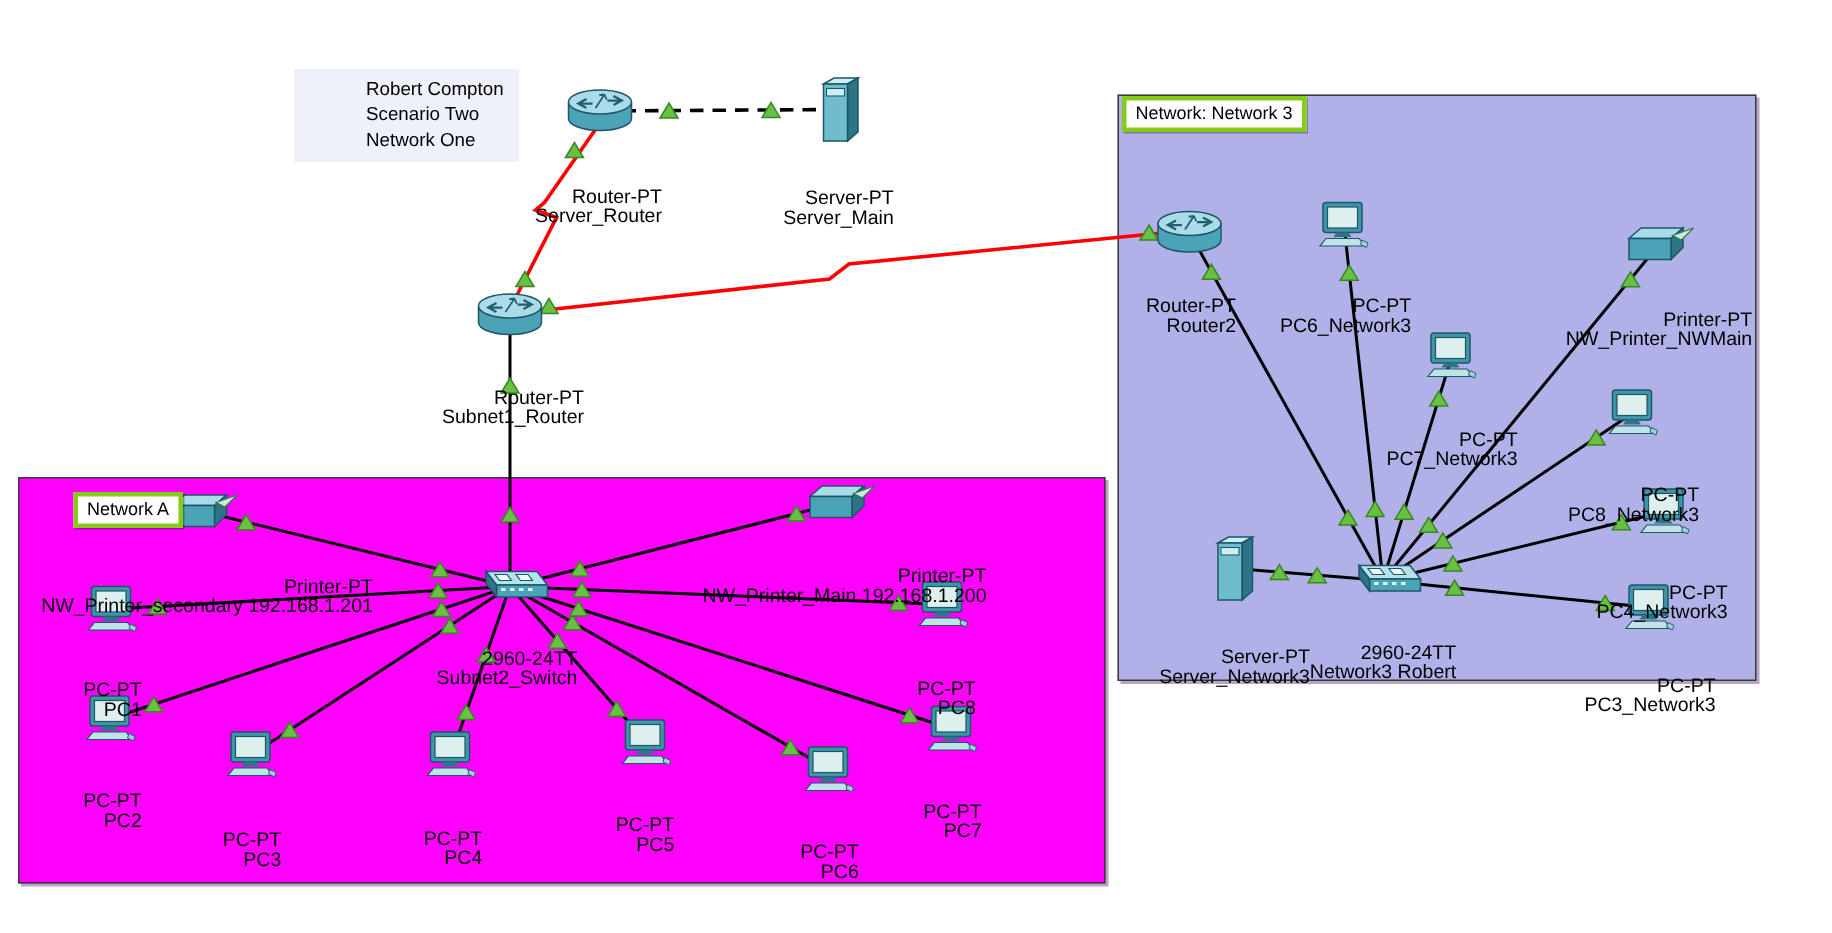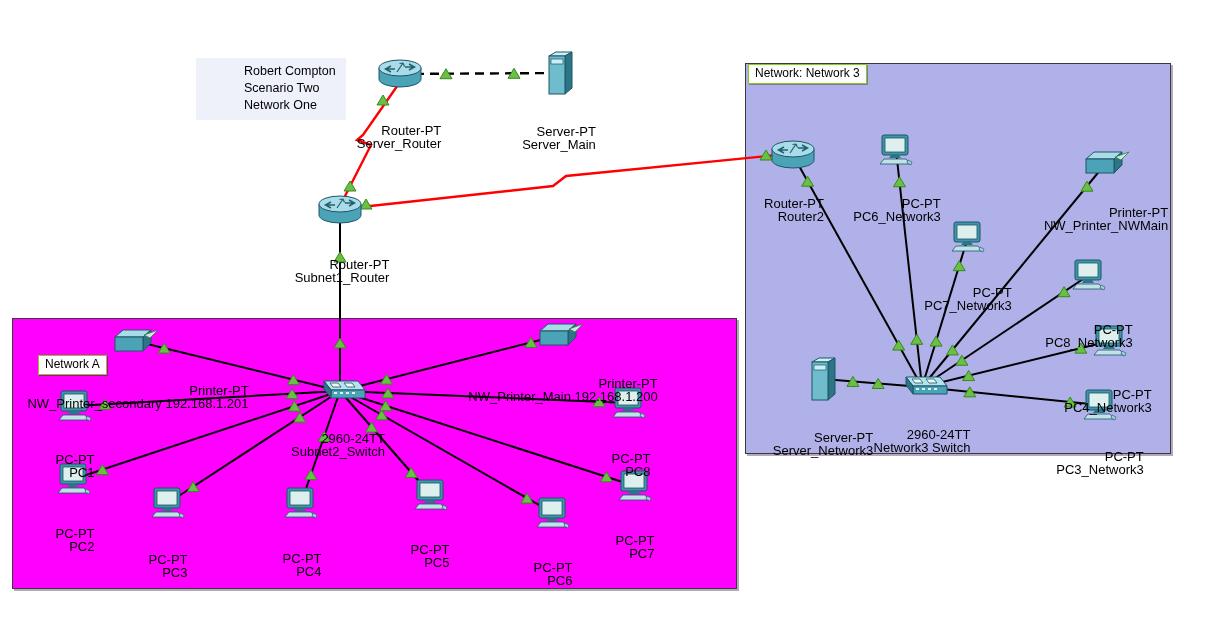--- a/index.html
+++ b/index.html
@@ -12,21 +12,21 @@
   .lk{fill:none;stroke:#000000;stroke-width:2;}
   .lk.dashed{stroke-dasharray:9 6;stroke-width:2.4;}
   .lk.serial{stroke:#ff0000;stroke-width:2.4;}
   .tri{fill:#6abf45;stroke:#39871f;stroke-width:1;}
   #labels-layer{position:absolute;left:0;top:0;width:100%;height:100%;z-index:3;pointer-events:none;}
   .dev-label{
     position:absolute;transform:translateX(-50%);text-align:right;
     font-size:13px;line-height:13px;white-space:nowrap;color:#000;margin-top:29px;
   }
   .region-label{
-    position:absolute;z-index:4;background:#ffffff;border:1px solid #84cc16;
+    position:absolute;z-index:4;background:#ffffff;border:3px solid #84cc16;
     padding:1px 6px 2px 6px;font-size:12px;line-height:15px;color:#000;
     box-shadow:1px 1px 0 rgba(0,0,0,0.30);white-space:nowrap;
   }
   #title-block{
     position:absolute;z-index:4;background:#eef0fa;padding:5px 10px 6px 8px;
     font-size:12.5px;line-height:17px;color:#000;white-space:nowrap;
   }
 </style>
 </head>
 <body>
@@ -257,26 +257,26 @@
       <div class="dev-label" style="left: 1100px; top: 421px;">
         <div>PC-PT</div>
         <div>PC3_Network3</div>
       </div>
       <div class="dev-label" style="left: 823px; top: 402px;">
         <div>Server-PT</div>
         <div>Server_Network3</div>
       </div>
       <div class="dev-label" style="left: 922px; top: 399px;">
         <div>2960-24TT</div>
-        <div>Network3 Switch</div>
+        <div>Network3 Robert</div>
       </div>
     </div>
 
-  <div class="region-label" id="region-label-0" style="left: 38px; top: 328px; margin-top: 27px;">Network A</div>
+  <div class="region-label" id="region-label-0" style="left: 49px; top: 328px;">Network A</div>
   <div class="region-label" id="region-label-1" style="left: 748px; top: 64px;">Network: Network 3</div>
 
-  <div id="title-block" style="left: 196px; top: 58px; padding-left: 48px;">
+  <div id="title-block" style="left: 196px; top: 46px; padding-left: 48px;">
     <div>Robert Compton</div>
     <div>Scenario Two</div>
     <div>Network One</div>
   </div>
 
 </div>
 
 </body></html>

